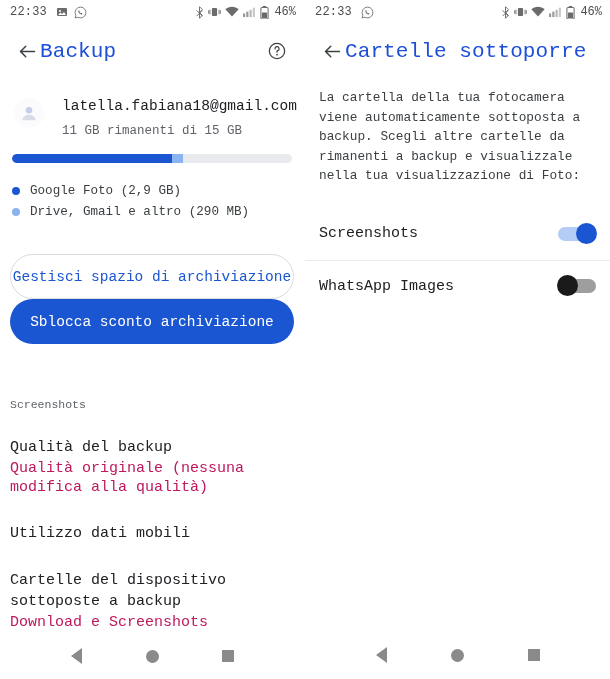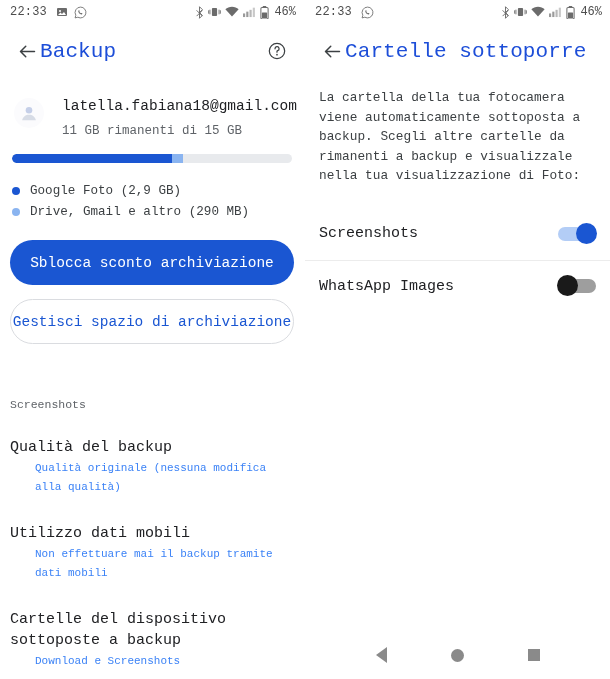--- a/index.html
+++ b/index.html
@@ -73,21 +73,21 @@
     font-size: 14.5px; cursor: pointer; width: 100%;
   }
   .btn.filled { background: #1a56d2; color: #ffffff; }
   .btn.outlined { background: #ffffff; color: #1a56d2; border: 1px solid #dadce0; margin-top: 14px; }
 
   
   .divider { height: 1px; background: #e6e8eb; margin: 26px 12px 0 12px; }
   .section-head { font-size: 11.5px; color: #5f6368; padding: 28px 10px 0 10px; }
   .setting { padding: 26px 10px 0 10px; cursor: pointer; }
   .setting-title { font-size: 15px; color: #202124; line-height: 21px; }
-  .setting-sub { font-size: 11px; color: #3b82f6; line-height: 19px; margin-top: 1px; margin-left: 25px; }
+  .setting-sub { font-size: 15px; color: #be185d; line-height: 19px; margin-top: 1px; }
 
   
   .desc {
     padding: 10px 14px 0 14px;
     font-size: 12.8px; line-height: 19.5px; color: #3c4043;
   }
   .toggles { margin-top: 22px; }
   .toggle-row {
     height: 52px; display: flex; align-items: center;
     padding: 0 14px 0 14px; cursor: pointer;
@@ -216,35 +216,34 @@
           <span class="legend-label">Google Foto (2,9 GB)</span>
         </div>
         <div class="legend-row">
           <span class="dot" style="background: rgb(138, 180, 240);"></span>
           <span class="legend-label">Drive, Gmail e altro (290 MB)</span>
         </div>
       </div>
     </div>
 
     <div class="btns">
+      <div class="btn outlined">Gestisci spazio di archiviazione</div>
       <div class="btn filled">Sblocca sconto archiviazione</div>
-      <div class="btn outlined">Gestisci spazio di archiviazione</div>
     </div>
 
     <div class="divider"></div>
 
     <div class="section-head">Screenshots</div>
 
     <div class="setting">
       <div class="setting-title">Qualità del backup</div>
       <div class="setting-sub">Qualità originale (nessuna modifica alla qualità)</div>
     </div>
     <div class="setting">
       <div class="setting-title">Utilizzo dati mobili</div>
-      <div class="setting-sub">Non effettuare mai il backup tramite dati mobili</div>
     </div>
     <div class="setting">
       <div class="setting-title">Cartelle del dispositivo sottoposte a backup</div>
       <div class="setting-sub">Download e Screenshots</div>
     </div>
 
     <div class="fill"></div>
 
     <div class="navbar">
       <span class="nav-btn">

